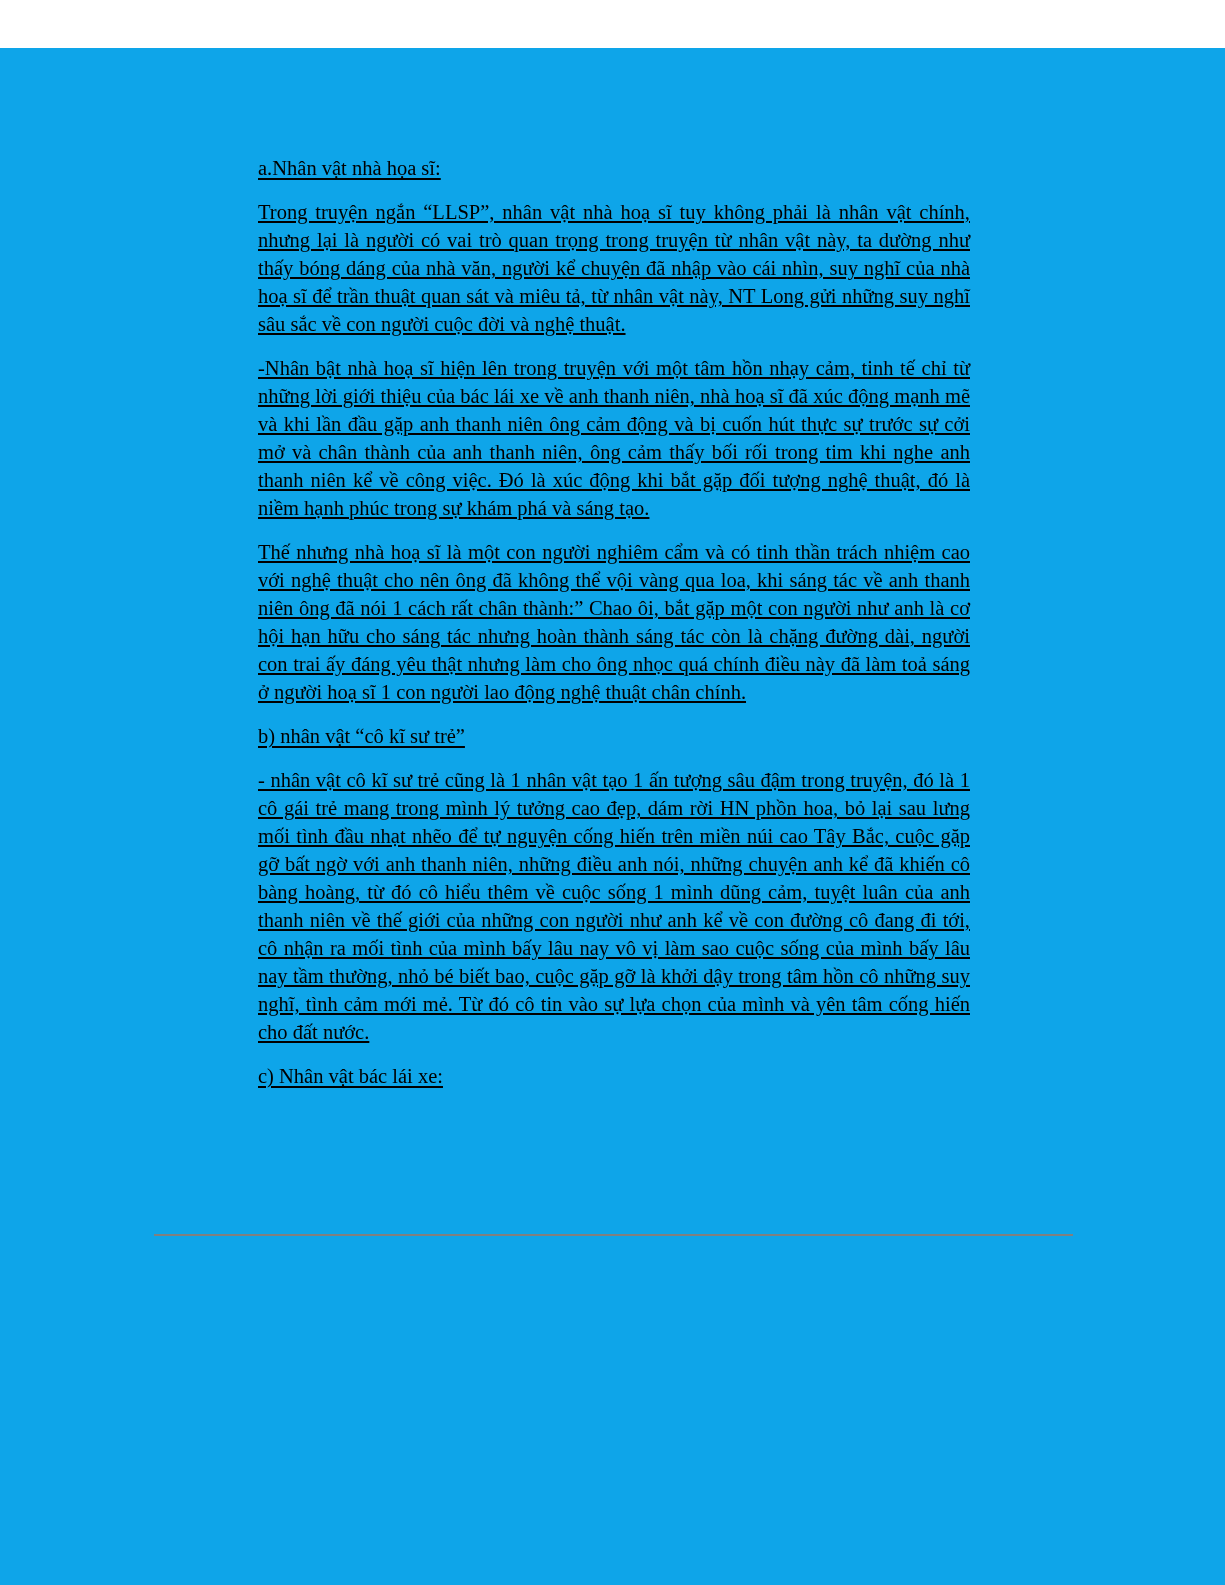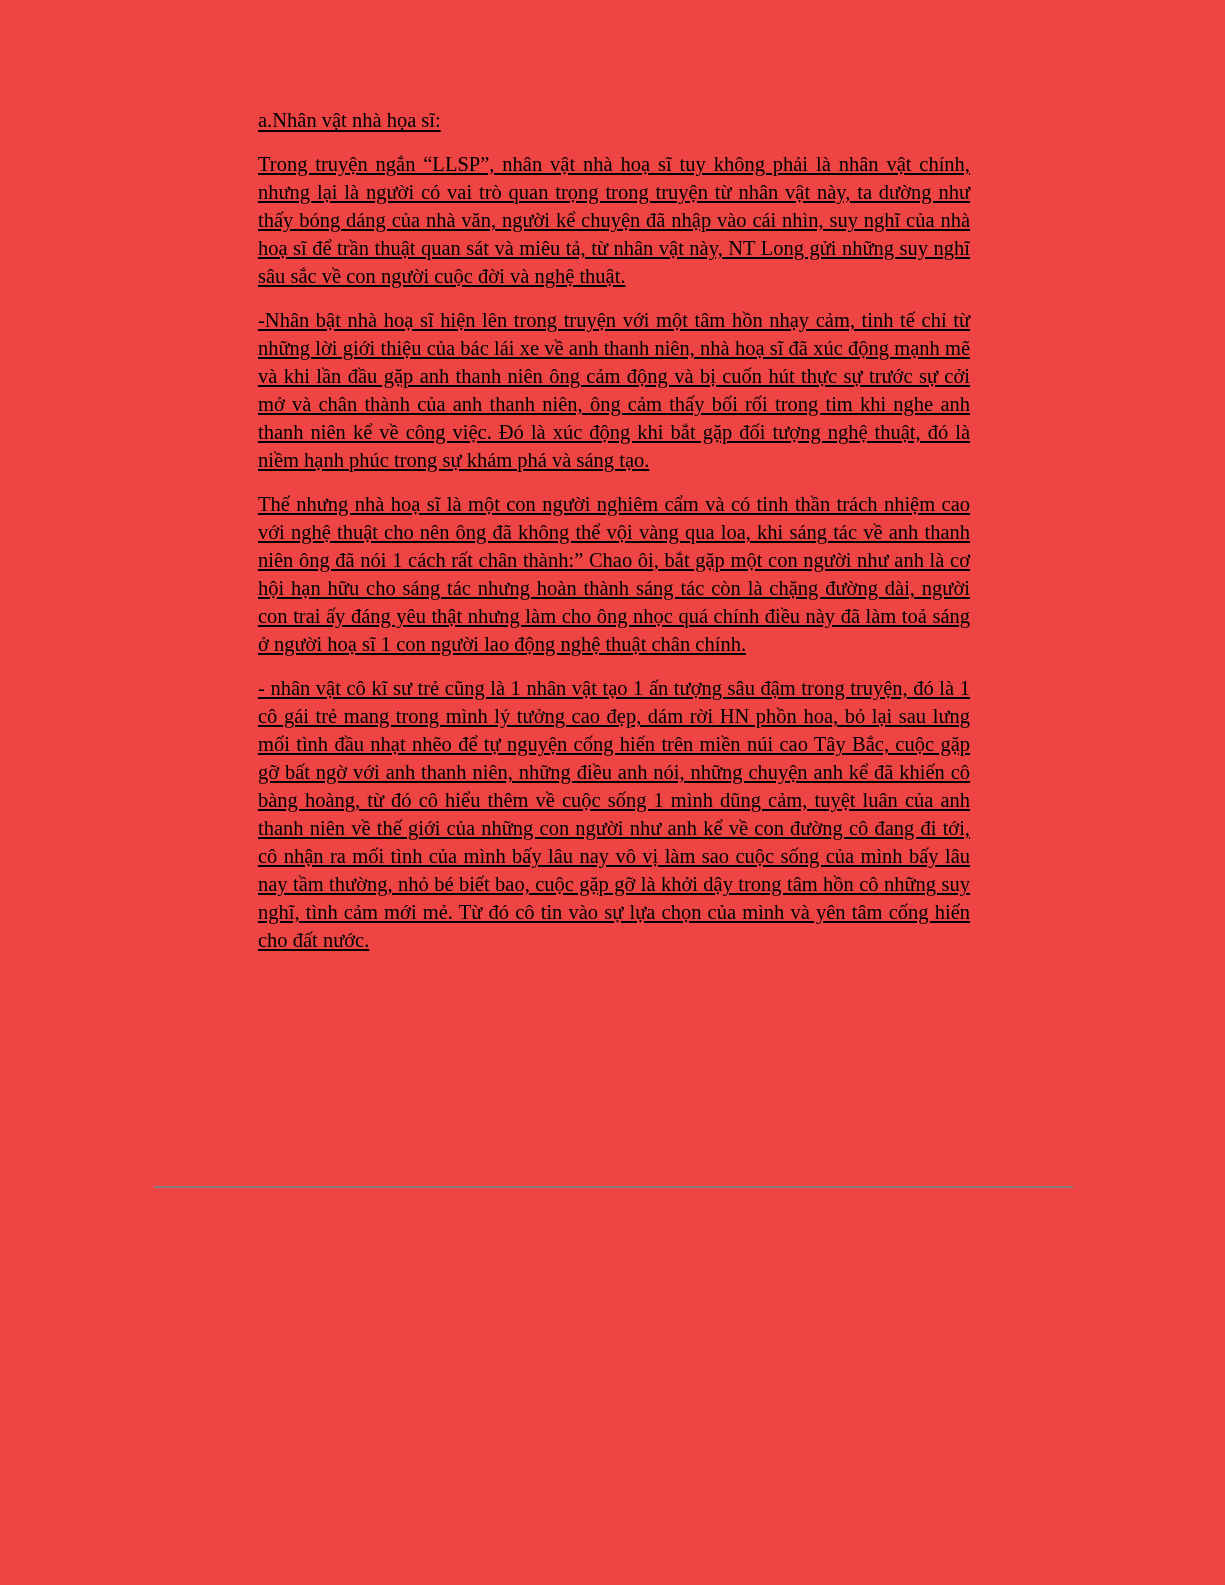--- a/index.html
+++ b/index.html
@@ -12,21 +12,22 @@
     width: 1225px;
     height: 1585px;
     position: relative;
     overflow: hidden;
     font-family: "Liberation Serif", "DejaVu Serif", serif;
     color: #000000;
   }
   .page {
     position: absolute;
     inset: 0;
-    background: #ef4444;
+    background: #0ea5e9;
+    margin-top: 48px;
   }
   .content {
     position: absolute;
     left: 258px;
     top: 106px;
     width: 712px;
   }
   .content .sec {
     margin: 0 0 16px 0;
     font-size: 20.5px;
@@ -55,16 +56,18 @@
 </style>
 </head>
 <body>
 
 <div class="page">
   <div class="content">
     <h3 class="sec">a.Nhân vật nhà họa sĩ:</h3>
     <p class="sec">Trong truyện ngắn “LLSP”, nhân vật nhà hoạ sĩ tuy không phải là nhân vật chính, nhưng lại là người có vai trò quan trọng trong truyện từ nhân vật này, ta dường như thấy bóng dáng của nhà văn, người kể chuyện đã nhập vào cái nhìn, suy nghĩ của nhà hoạ sĩ để trần thuật quan sát và miêu tả, từ nhân vật này, NT Long gửi những suy nghĩ sâu sắc về con người cuộc đời và nghệ thuật.</p>
     <p class="sec">-Nhân bật nhà hoạ sĩ hiện lên trong truyện với một tâm hồn nhạy cảm, tinh tế chỉ từ những lời giới thiệu của bác lái xe về anh thanh niên, nhà hoạ sĩ đã xúc động mạnh mẽ và khi lần đầu gặp anh thanh niên ông cảm động và bị cuốn hút thực sự trước sự cởi mở và chân thành của anh thanh niên, ông cảm thấy bối rối trong tim khi nghe anh thanh niên kể về công việc. Đó là xúc động khi bắt gặp đối tượng nghệ thuật, đó là niềm hạnh phúc trong sự khám phá và sáng tạo.</p>
     <p class="sec">Thế nhưng nhà hoạ sĩ là một con người nghiêm cẩm và có tinh thần trách nhiệm cao với nghệ thuật cho nên ông đã không thể vội vàng qua loa, khi sáng tác về anh thanh niên ông đã nói 1 cách rất chân thành:” Chao ôi, bắt gặp một con người như anh là cơ hội hạn hữu cho sáng tác nhưng hoàn thành sáng tác còn là chặng đường dài, người con trai ấy đáng yêu thật nhưng làm cho ông nhọc quá chính điều này đã làm toả sáng ở người hoạ sĩ 1 con người lao động nghệ thuật chân chính.</p>
+    <h3 class="sec">b) nhân vật “cô kĩ sư trẻ”</h3>
     <p class="sec">- nhân vật cô kĩ sư trẻ cũng là 1 nhân vật tạo 1 ấn tượng sâu đậm trong truyện, đó là 1 cô gái trẻ mang trong mình lý tưởng cao đẹp, dám rời HN phồn hoa, bỏ lại sau lưng mối tình đầu nhạt nhẽo để tự nguyện cống hiến trên miền núi cao Tây Bắc, cuộc gặp gỡ bất ngờ với anh thanh niên, những điều anh nói, những chuyện anh kể đã khiến cô bàng hoàng, từ đó cô hiểu thêm về cuộc sống 1 mình dũng cảm, tuyệt luân của anh thanh niên về thế giới của những con người như anh kể về con đường cô đang đi tới, cô nhận ra mối tình của mình bấy lâu nay vô vị làm sao cuộc sống của mình bấy lâu nay tầm thường, nhỏ bé biết bao, cuộc gặp gỡ là khởi dậy trong tâm hồn cô những suy nghĩ, tình cảm mới mẻ. Từ đó cô tin vào sự lựa chọn của mình và yên tâm cống hiến cho đất nước.</p>
+    <h3 class="sec">c) Nhân vật bác lái xe:</h3>
   </div>
   <div class="divider"></div>
 </div>
 
 </body></html>

